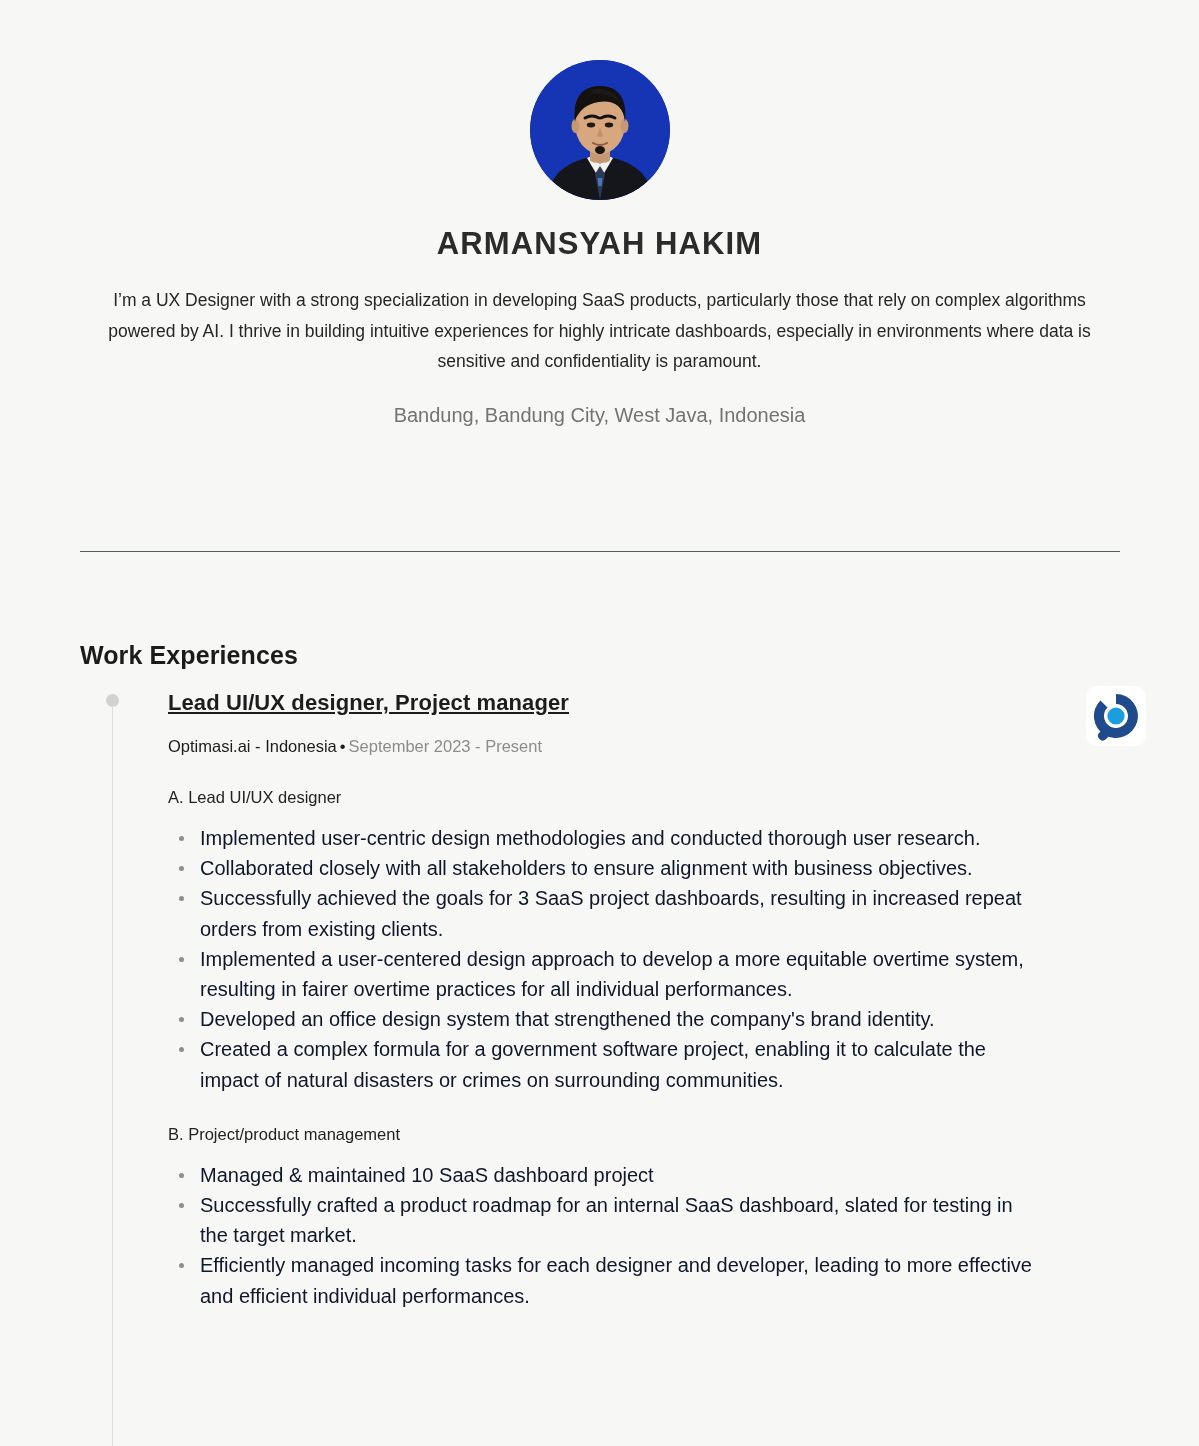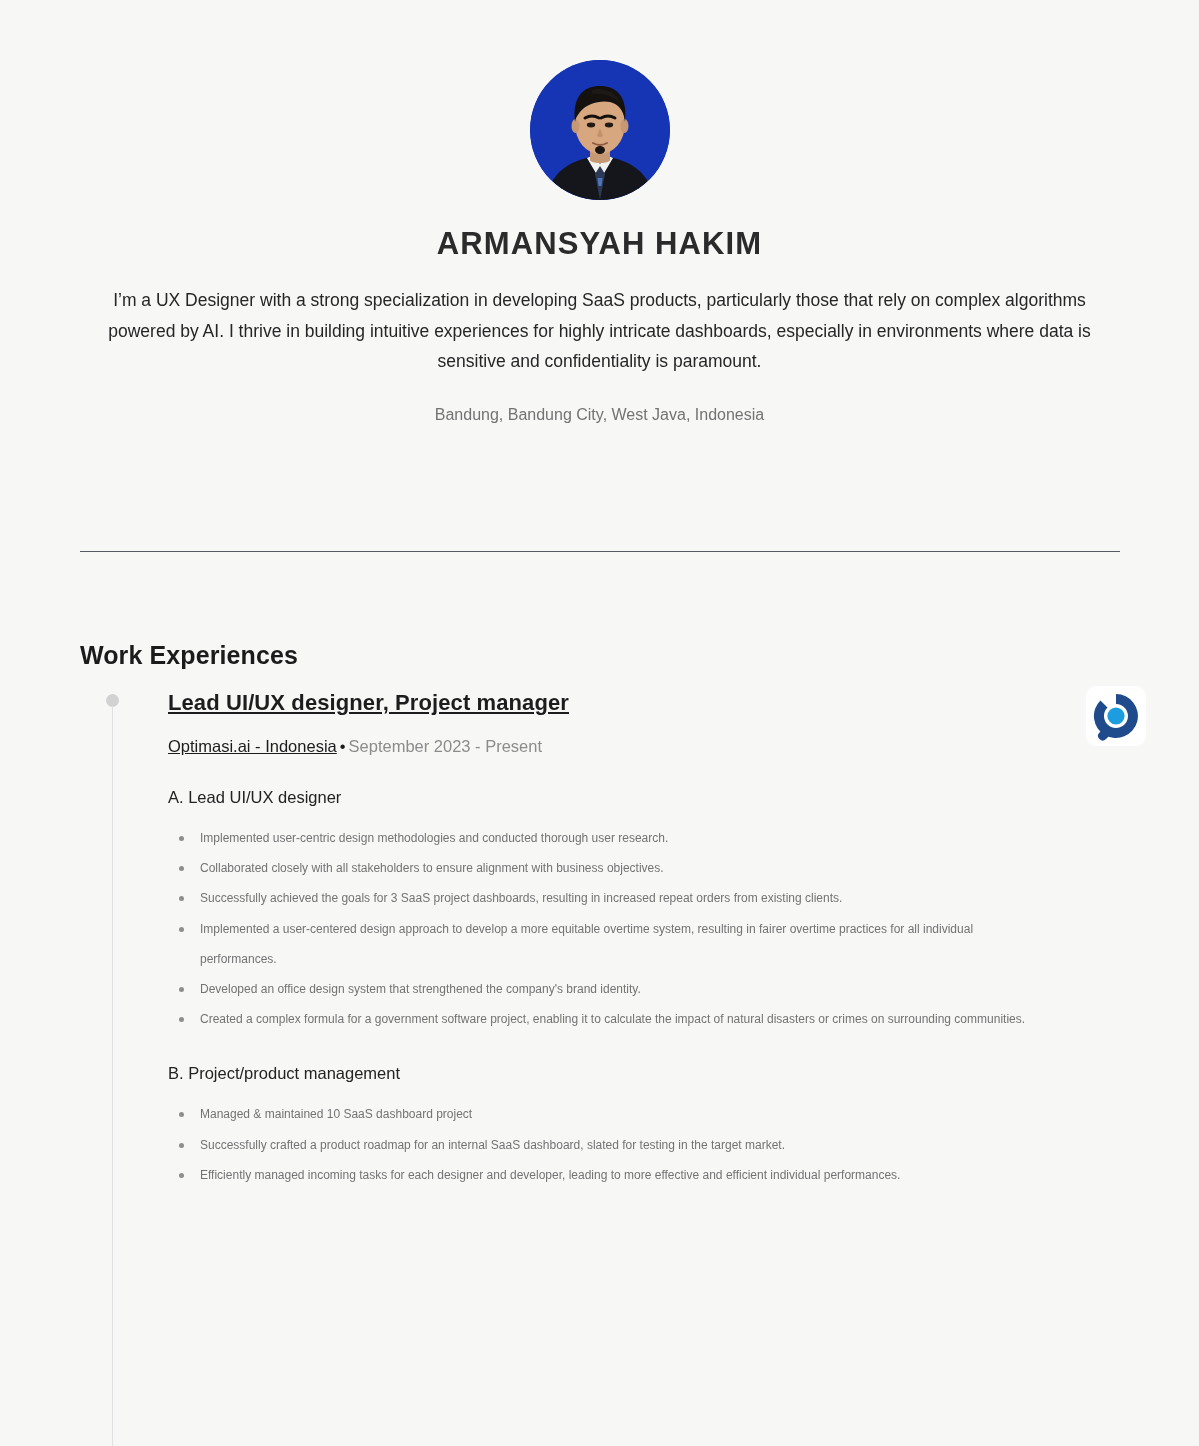--- a/index.html
+++ b/index.html
@@ -52,21 +52,21 @@
     margin: 24px auto 0 auto;
     width: 1010px;
     font-size: 17.5px;
     line-height: 30.5px;
     color: #262626;
     font-weight: 400;
   }
 
   .location {
     margin: 26px auto 0 auto;
-    font-size: 16px;
+    font-size: 20px;
     color: #737373;
     line-height: 24px;
   }
 
   
   .divider {
     position: absolute;
     left: 80px;
     top: 551px;
     width: 1040px;
@@ -128,21 +128,20 @@
   }
 
   .meta {
     margin-top: 16px;
     font-size: 16.5px;
     line-height: 24px;
   }
   .meta .company {
     color: #1c1c1c;
     font-weight: 500;
-    text-decoration: underline;
   }
   .meta .sep {
     color: #1c1c1c;
     padding: 0 3px;
   }
   .meta .dates {
     color: #8c8c8c;
     font-weight: 400;
   }
 
@@ -154,23 +153,23 @@
   }
 
   .bullets {
     margin: 14px 0 0 0;
     padding: 0;
     list-style: none;
   }
   .bullets li {
     position: relative;
     padding-left: 32px;
-    font-size: 12px;
+    font-size: 20px;
     line-height: 30.2px;
-    color: #737373;
+    color: #0f172a;
     margin-bottom: 0px;
   }
   .bullets li::before {
     content: "";
     position: absolute;
     left: 11px;
     top: 13px;
     width: 5px;
     height: 5px;
     border-radius: 50%;

